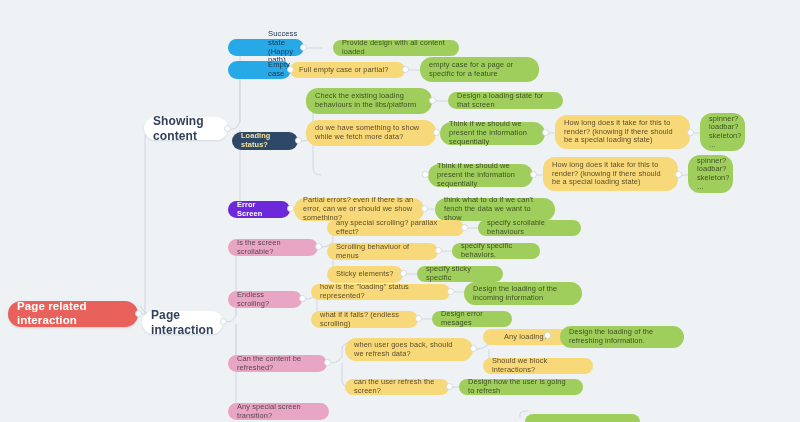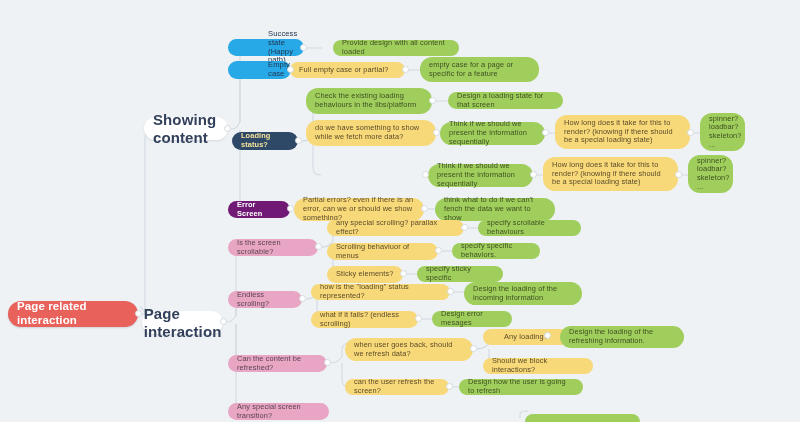--- a/index.html
+++ b/index.html
@@ -36,40 +36,40 @@
   .n-root {
     background: #e8615a;
     color: #ffffff;
     font-size: 11.5px;
     font-weight: bold;
     box-shadow: 0 1px 2px rgba(60,70,90,.18);
   }
   .n-white {
     background: #ffffff;
     color: #32405c;
-    font-size: 15px;
+    font-size: 12px;
     font-weight: bold;
     box-shadow: 0 1px 2px rgba(60,70,90,.14);
     align-items: center;
   }
   .n-blue {
     background: #26a9e6;
     color: #22344f;
     font-size: 7.6px;
     font-weight: normal;
     padding-left: 40px;
   }
   .n-navy {
     background: #2e4868;
     color: #f5e39a;
     font-size: 7.4px;
     font-weight: bold;
   }
   .n-navy2 {
-    background: #701a75;
+    background: #6d28d9;
     color: #ffffff;
     font-size: 7.4px;
     font-weight: bold;
   }
   .n-pink {
     background: #e8a6c4;
     color: #5b4450;
     font-size: 7.4px;
   }
   .n-yellow {

